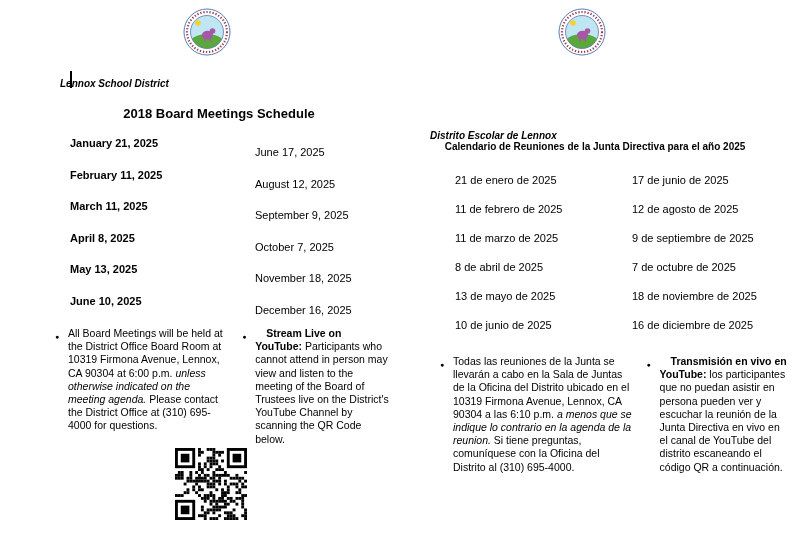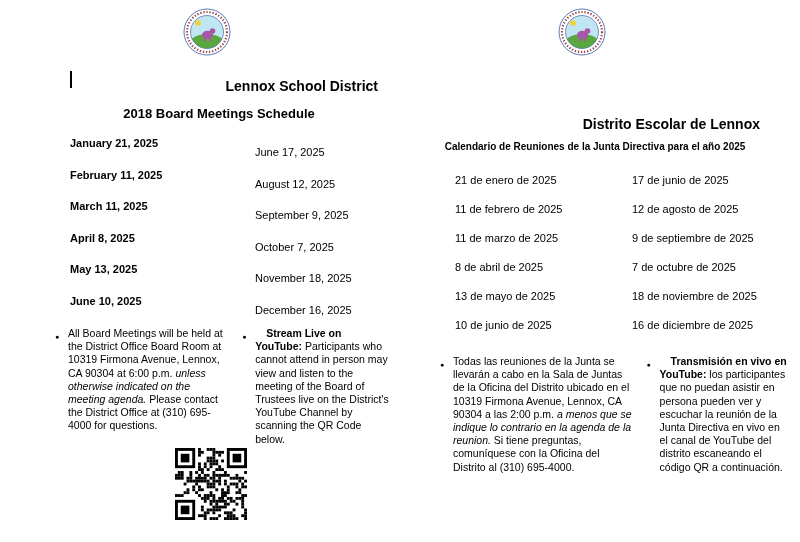--- a/index.html
+++ b/index.html
@@ -15,23 +15,24 @@
 
   .seal { width: 48px; height: 48px; }
 
   .text-cursor {
     width: 1.5px; height: 17px;
     background: #000;
   }
 
   .page-title {
     font-weight: bold;
-    font-size: 14px;
-    text-align: right;
+    font-size: 10px;
+    text-align: left;
     white-space: nowrap;
+    font-style: italic;
   }
   .page-subtitle {
     font-weight: bold;
     font-size: 13px;
     text-align: center;
     white-space: nowrap;
   }
   .page-subtitle.es { font-size: 10px; }
 
   .dates {
@@ -356,21 +357,21 @@
         <circle cx="29.5" cy="23" r="2.8"></circle>
         <rect x="21" y="30" width="1.7" height="3.5"></rect>
         <rect x="26.5" y="30" width="1.7" height="3.5"></rect>
       </g>
     </g>
     <circle cx="24" cy="24" r="16.5" fill="none" stroke-width="0.8" stroke="#5b79b4"></circle>
     <circle cx="24" cy="24" r="20" fill="none" stroke-width="2.2" stroke-dasharray="1.3 1.8" opacity="0.85" stroke="#8a2432"></circle>
   </svg>
 </div>
 
-<div class="abs page-title" style="left:430px; top:116px; width:330px;">Distrito Escolar de Lennox</div>
+<div class="abs page-title" style="left:430px; top:130px; width:330px;">Distrito Escolar de Lennox</div>
 <div class="abs page-subtitle es" style="left:415px; top:141px; width:360px;">Calendario de Reuniones de la Junta Directiva para el año 2025</div>
 
 <div class="abs dates es" style="left:455px; top:174px;">
   <div>21 de enero de 2025</div>
   <div>11 de febrero de 2025</div>
   <div>11 de marzo de 2025</div>
   <div>8 de abril de 2025</div>
   <div>13 de mayo de 2025</div>
   <div>10 de junio de 2025</div>
 </div>
@@ -380,19 +381,19 @@
   <div>12 de agosto de 2025</div>
   <div>9 de septiembre de 2025</div>
   <div>7 de octubre de 2025</div>
   <div>18 de noviembre de 2025</div>
   <div>16 de diciembre de 2025</div>
 </div>
 
 <div class="abs bullets" style="left:440px; top:355px; width:350px;">
   <div class="bullet">
     <span class="marker">●</span>
-    <span class="btext"><span>Todas las reuniones de la Junta se llevarán a cabo en la Sala de Juntas de la Oficina del Distrito ubicado en el 10319 Firmona Avenue, Lennox, CA 90304 a las 2:00 p.m. </span><span class="italic">a menos que se indique lo contrario en la agenda de la reunion.</span><span> Si tiene preguntas, comuníquese con la Oficina del Distrito al (310) 695-4000.</span></span>
+    <span class="btext"><span>Todas las reuniones de la Junta se llevarán a cabo en la Sala de Juntas de la Oficina del Distrito ubicado en el 10319 Firmona Avenue, Lennox, CA 90304 a las 6:10 p.m. </span><span class="italic">a menos que se indique lo contrario en la agenda de la reunion.</span><span> Si tiene preguntas, comuníquese con la Oficina del Distrito al (310) 695-4000.</span></span>
   </div>
   <div class="bullet">
     <span class="marker">●</span>
     <span class="btext"><span class="bold">Transmisión en vivo en YouTube:</span><span> los participantes que no puedan asistir en persona pueden ver y escuchar la reunión de la Junta Directiva en vivo en el canal de YouTube del distrito escaneando el código QR a continuación.</span></span>
   </div>
 </div>
 
 </body></html>

